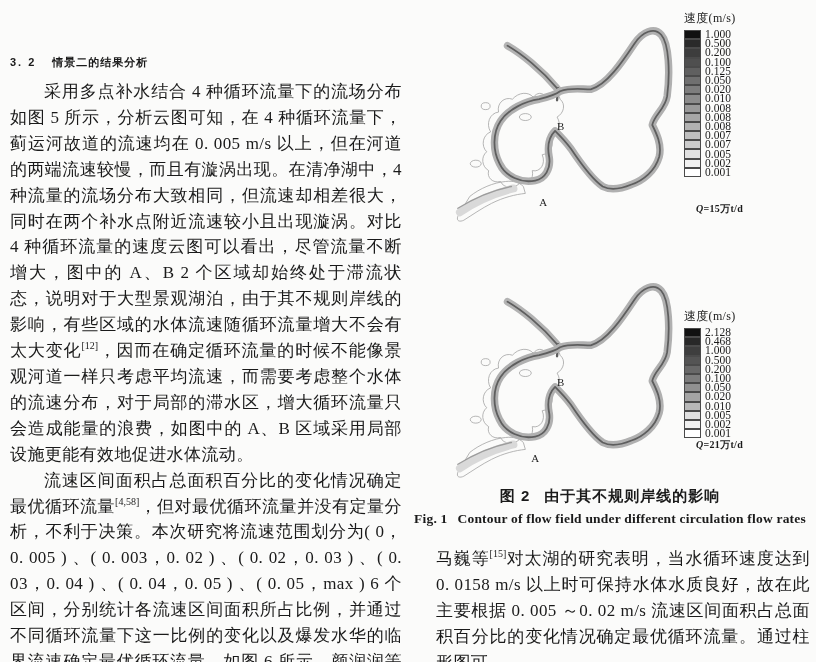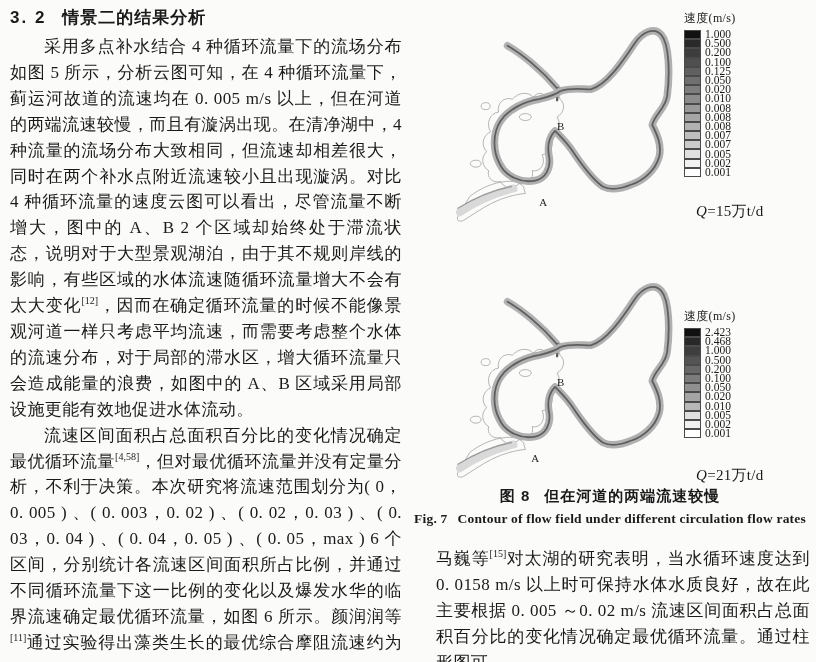--- a/index.html
+++ b/index.html
@@ -6,22 +6,23 @@
   body{
     width:816px;height:662px;background:#fbfbfa;
     font-family:"Liberation Serif","DejaVu Serif",serif;color:#1a1a1a;
     overflow:hidden;
   }
   .page{position:relative;width:816px;height:662px;}
   
   .col-left{position:absolute;left:10px;top:4px;width:392px;}
   .sec-heading{
     font-family:"Liberation Sans","DejaVu Sans",sans-serif;
-    font-weight:bold;font-size:17px;line-height:27px;margin-bottom:3px;
+    font-weight:bold;font-size:11px;line-height:27px;margin-bottom:3px;
     letter-spacing:1px;
+    margin-top:45px;
   }
   .sec-heading .hnum{margin-right:16px;letter-spacing:2px;}
   p.body-text{
     margin:0;font-size:17px;line-height:25.9px;text-align:justify;
     text-indent:2em;letter-spacing:0.4px;
   }
   p.body-text.noindent{text-indent:0;margin-left:28px;}
   sup{font-size:10px;line-height:0;vertical-align:super;letter-spacing:0;}
   
   .col-right{position:absolute;left:408px;top:0;width:404px;height:662px;}
@@ -30,23 +31,23 @@
   #fig2{top:256px;height:232px;}
   .flow-svg{position:absolute;left:38px;top:2px;}
   
   .legend{position:absolute;}
   #fig1 .legend{left:276px;top:10px;}
   #fig2 .legend{left:276px;top:52px;}
   .legend-title{font-size:12px;margin-bottom:3px;letter-spacing:0.3px;}
   .legend-row{display:flex;align-items:center;height:9.2px;}
   .legend-swatch{width:17px;height:9.2px;border:0.8px solid #4a4a4a;box-sizing:border-box;margin-right:4px;flex:0 0 auto;}
   .legend-val{font-size:11.5px;line-height:9px;white-space:nowrap;}
-  .q-label{position:absolute;font-size:15px;letter-spacing:0.3px;}
+  .q-label{position:absolute;font-size:10px;letter-spacing:0.3px;font-weight:bold;}
   #fig1 .q-label{left:288px;top:202px;}
-  #fig2 .q-label{left:288px;top:210px;}
+  #fig2 .q-label{left:288px;top:182px;}
   .q-var{font-style:italic;}
   
   .caption-zh{position:absolute;left:0;top:487px;width:404px;text-align:center;
     font-family:"Liberation Sans","DejaVu Sans",sans-serif;
     font-weight:bold;font-size:15px;letter-spacing:1px;}
   .caption-zh .cap-gap{display:inline-block;width:14px;}
   .caption-en{position:absolute;left:0;top:511px;width:404px;text-align:center;
     font-weight:bold;font-size:13.5px;letter-spacing:0.2px;}
   .caption-en .cap-gap{display:inline-block;width:10px;}
   .right-par{position:absolute;left:0;top:546px;width:402px;}
@@ -190,21 +191,21 @@
         <use href="#river-art"></use>
         <text class="fig-label" x="112" y="129">B</text>
         <text class="fig-label" x="86" y="206">A</text>
       </svg>
       <div class="legend">
         <div class="legend-title">速度(m/s)</div>
         <div class="legend-rows">
 
             <div class="legend-row">
               <span class="legend-swatch" style="background: rgb(17, 17, 17);"></span>
-              <span class="legend-val">2.423</span>
+              <span class="legend-val">2.128</span>
             </div>
 
             <div class="legend-row">
               <span class="legend-swatch" style="background: rgb(40, 40, 40);"></span>
               <span class="legend-val">0.468</span>
             </div>
 
             <div class="legend-row">
               <span class="legend-swatch" style="background: rgb(62, 62, 62);"></span>
               <span class="legend-val">1.000</span>
@@ -255,24 +256,24 @@
               <span class="legend-val">0.001</span>
             </div>
           </div>
       </div>
       <div class="q-label">
         <span class="q-var">Q</span><span>=21万t/d</span>
       </div>
     </div>
 
     <div class="caption-zh">
-      <span>图 8</span><span class="cap-gap"></span><span>但在河道的两端流速较慢</span>
+      <span>图 2</span><span class="cap-gap"></span><span>由于其不规则岸线的影响</span>
     </div>
     <div class="caption-en">
-      <span>Fig. 7</span><span class="cap-gap"></span><span>Contour of flow field under different circulation flow rates</span>
+      <span>Fig. 1</span><span class="cap-gap"></span><span>Contour of flow field under different circulation flow rates</span>
     </div>
 
     <div class="right-par">
       <p class="body-text noindent"><span>马巍等</span><sup>[15]</sup><span>对太湖的研究表明，当水循环速度达到 0. 0158 m/s 以上时可保持水体水质良好，故在此主要根据 0. 005 ～0. 02 m/s 流速区间面积占总面积百分比的变化情况确定最优循环流量。通过柱形图可</span></p>
     </div>
 
   </div>
 </div>
 
 </body></html>

